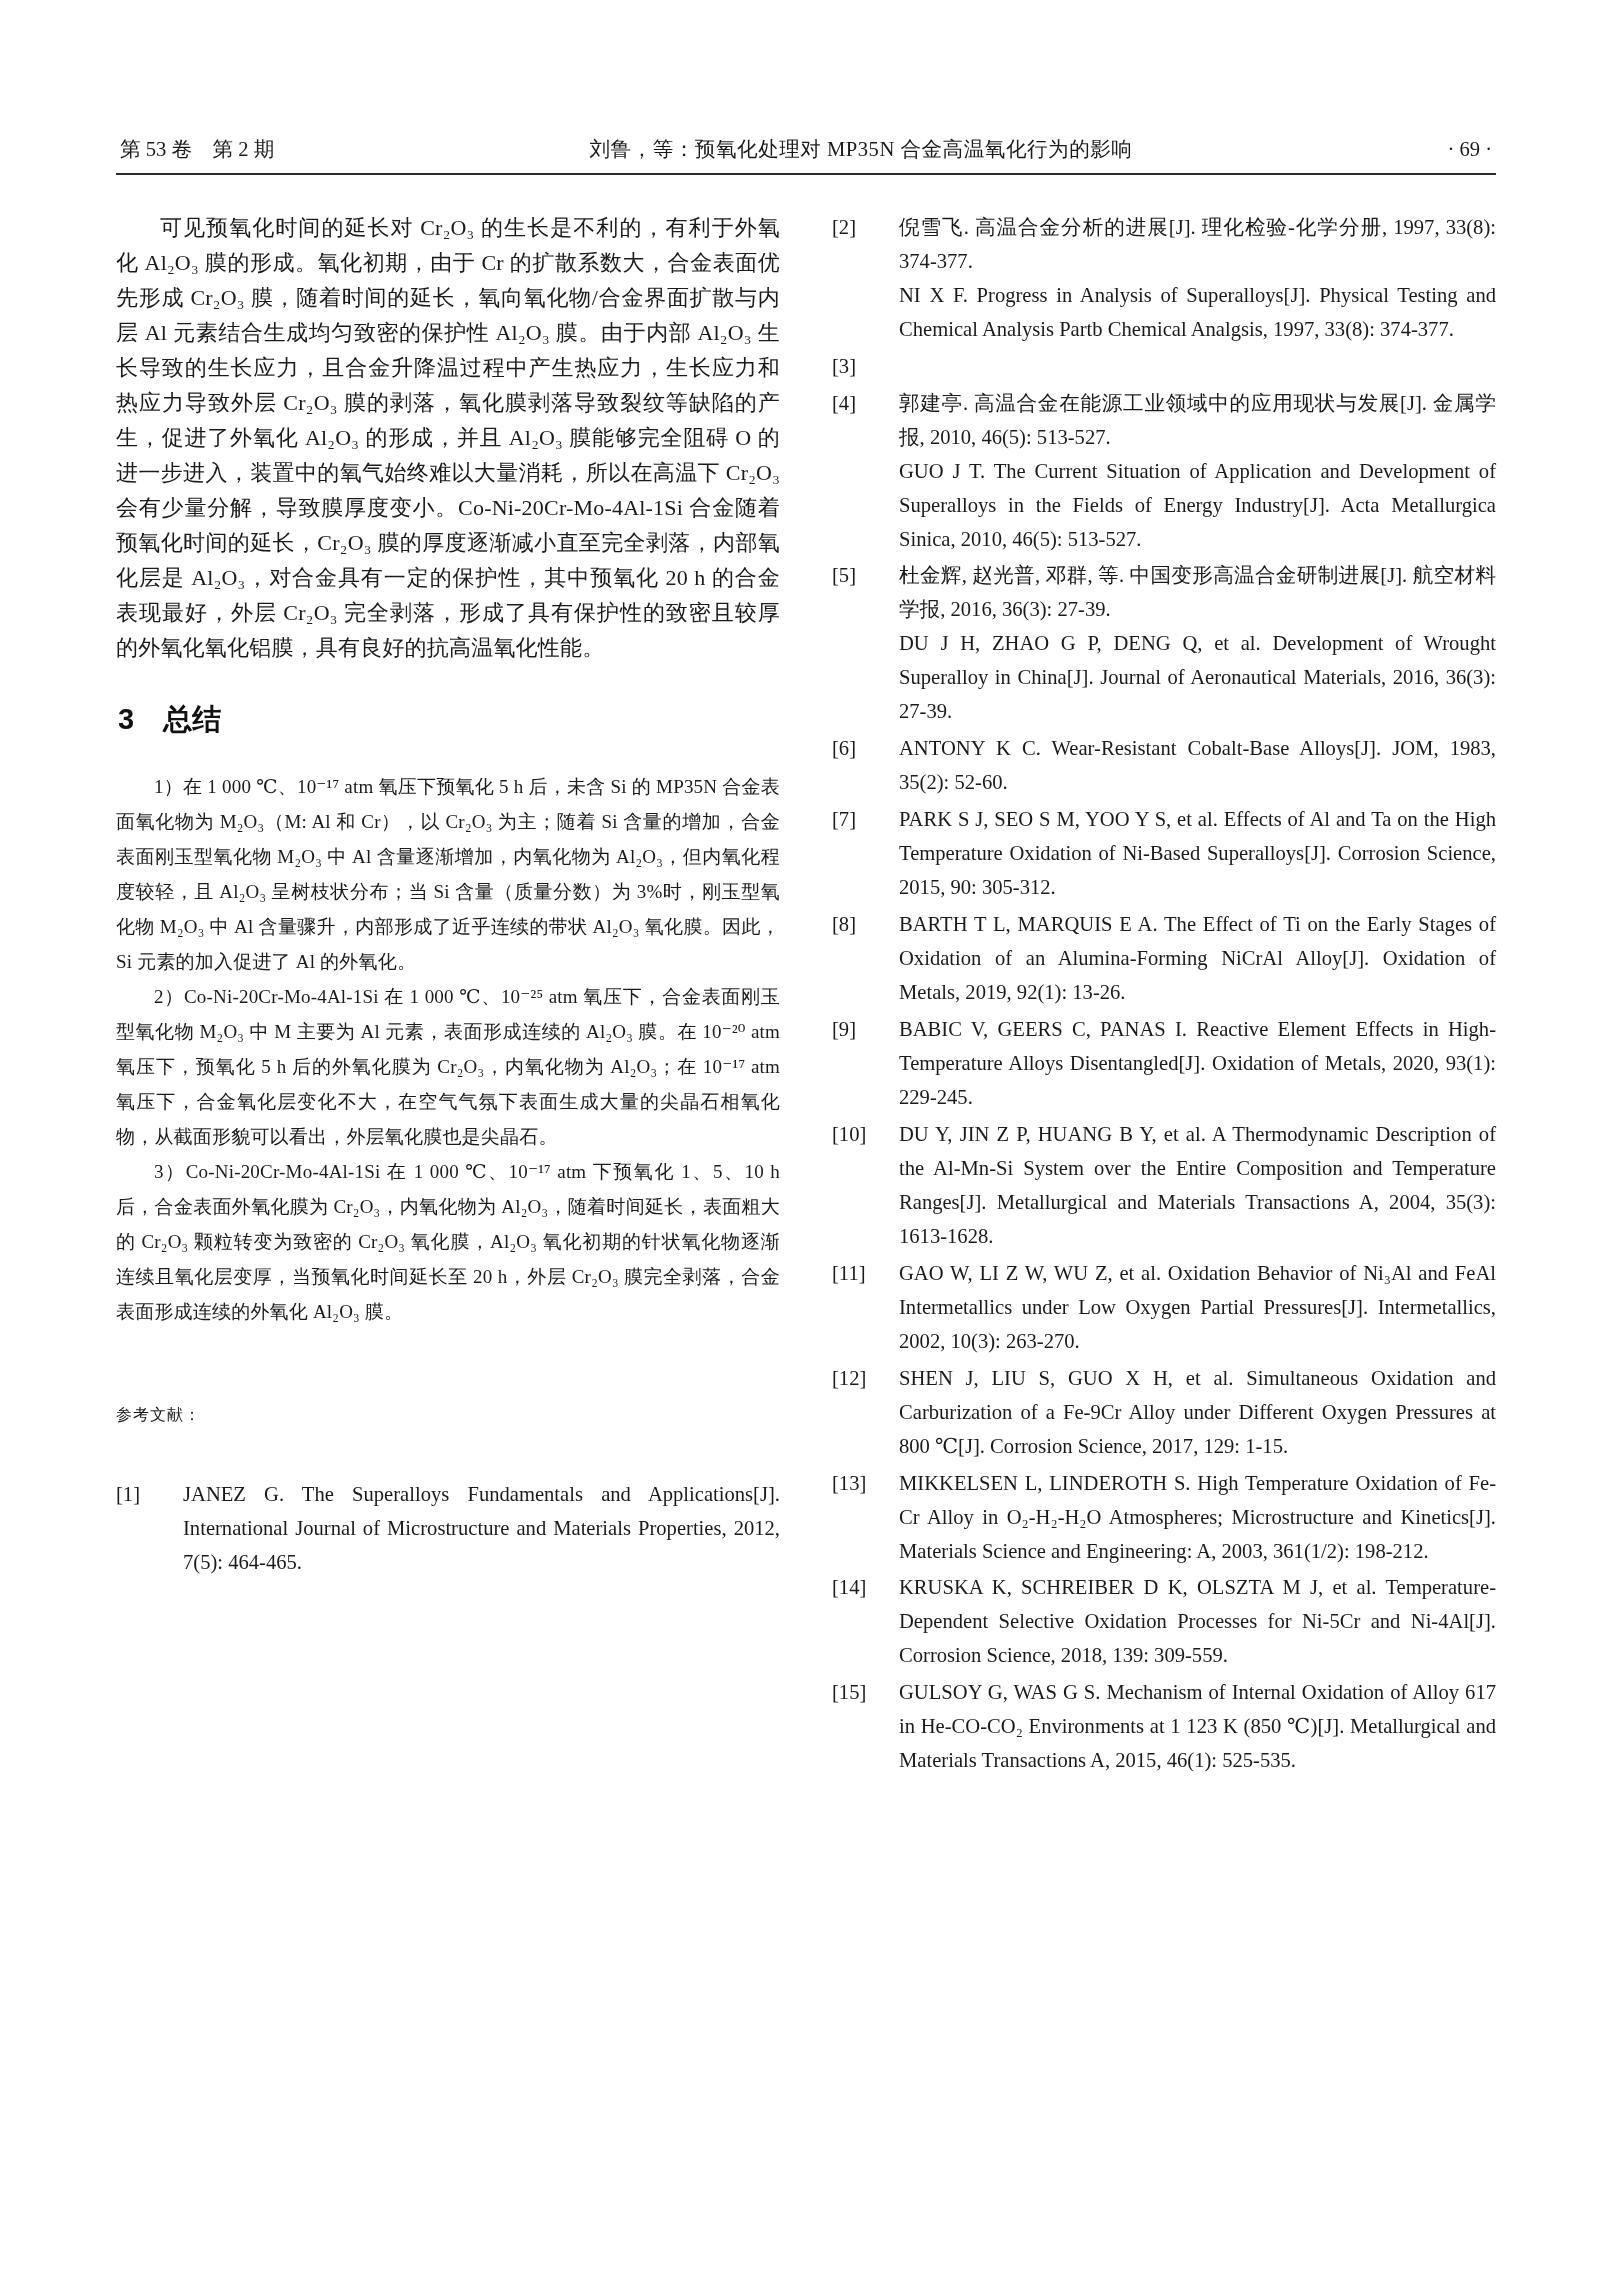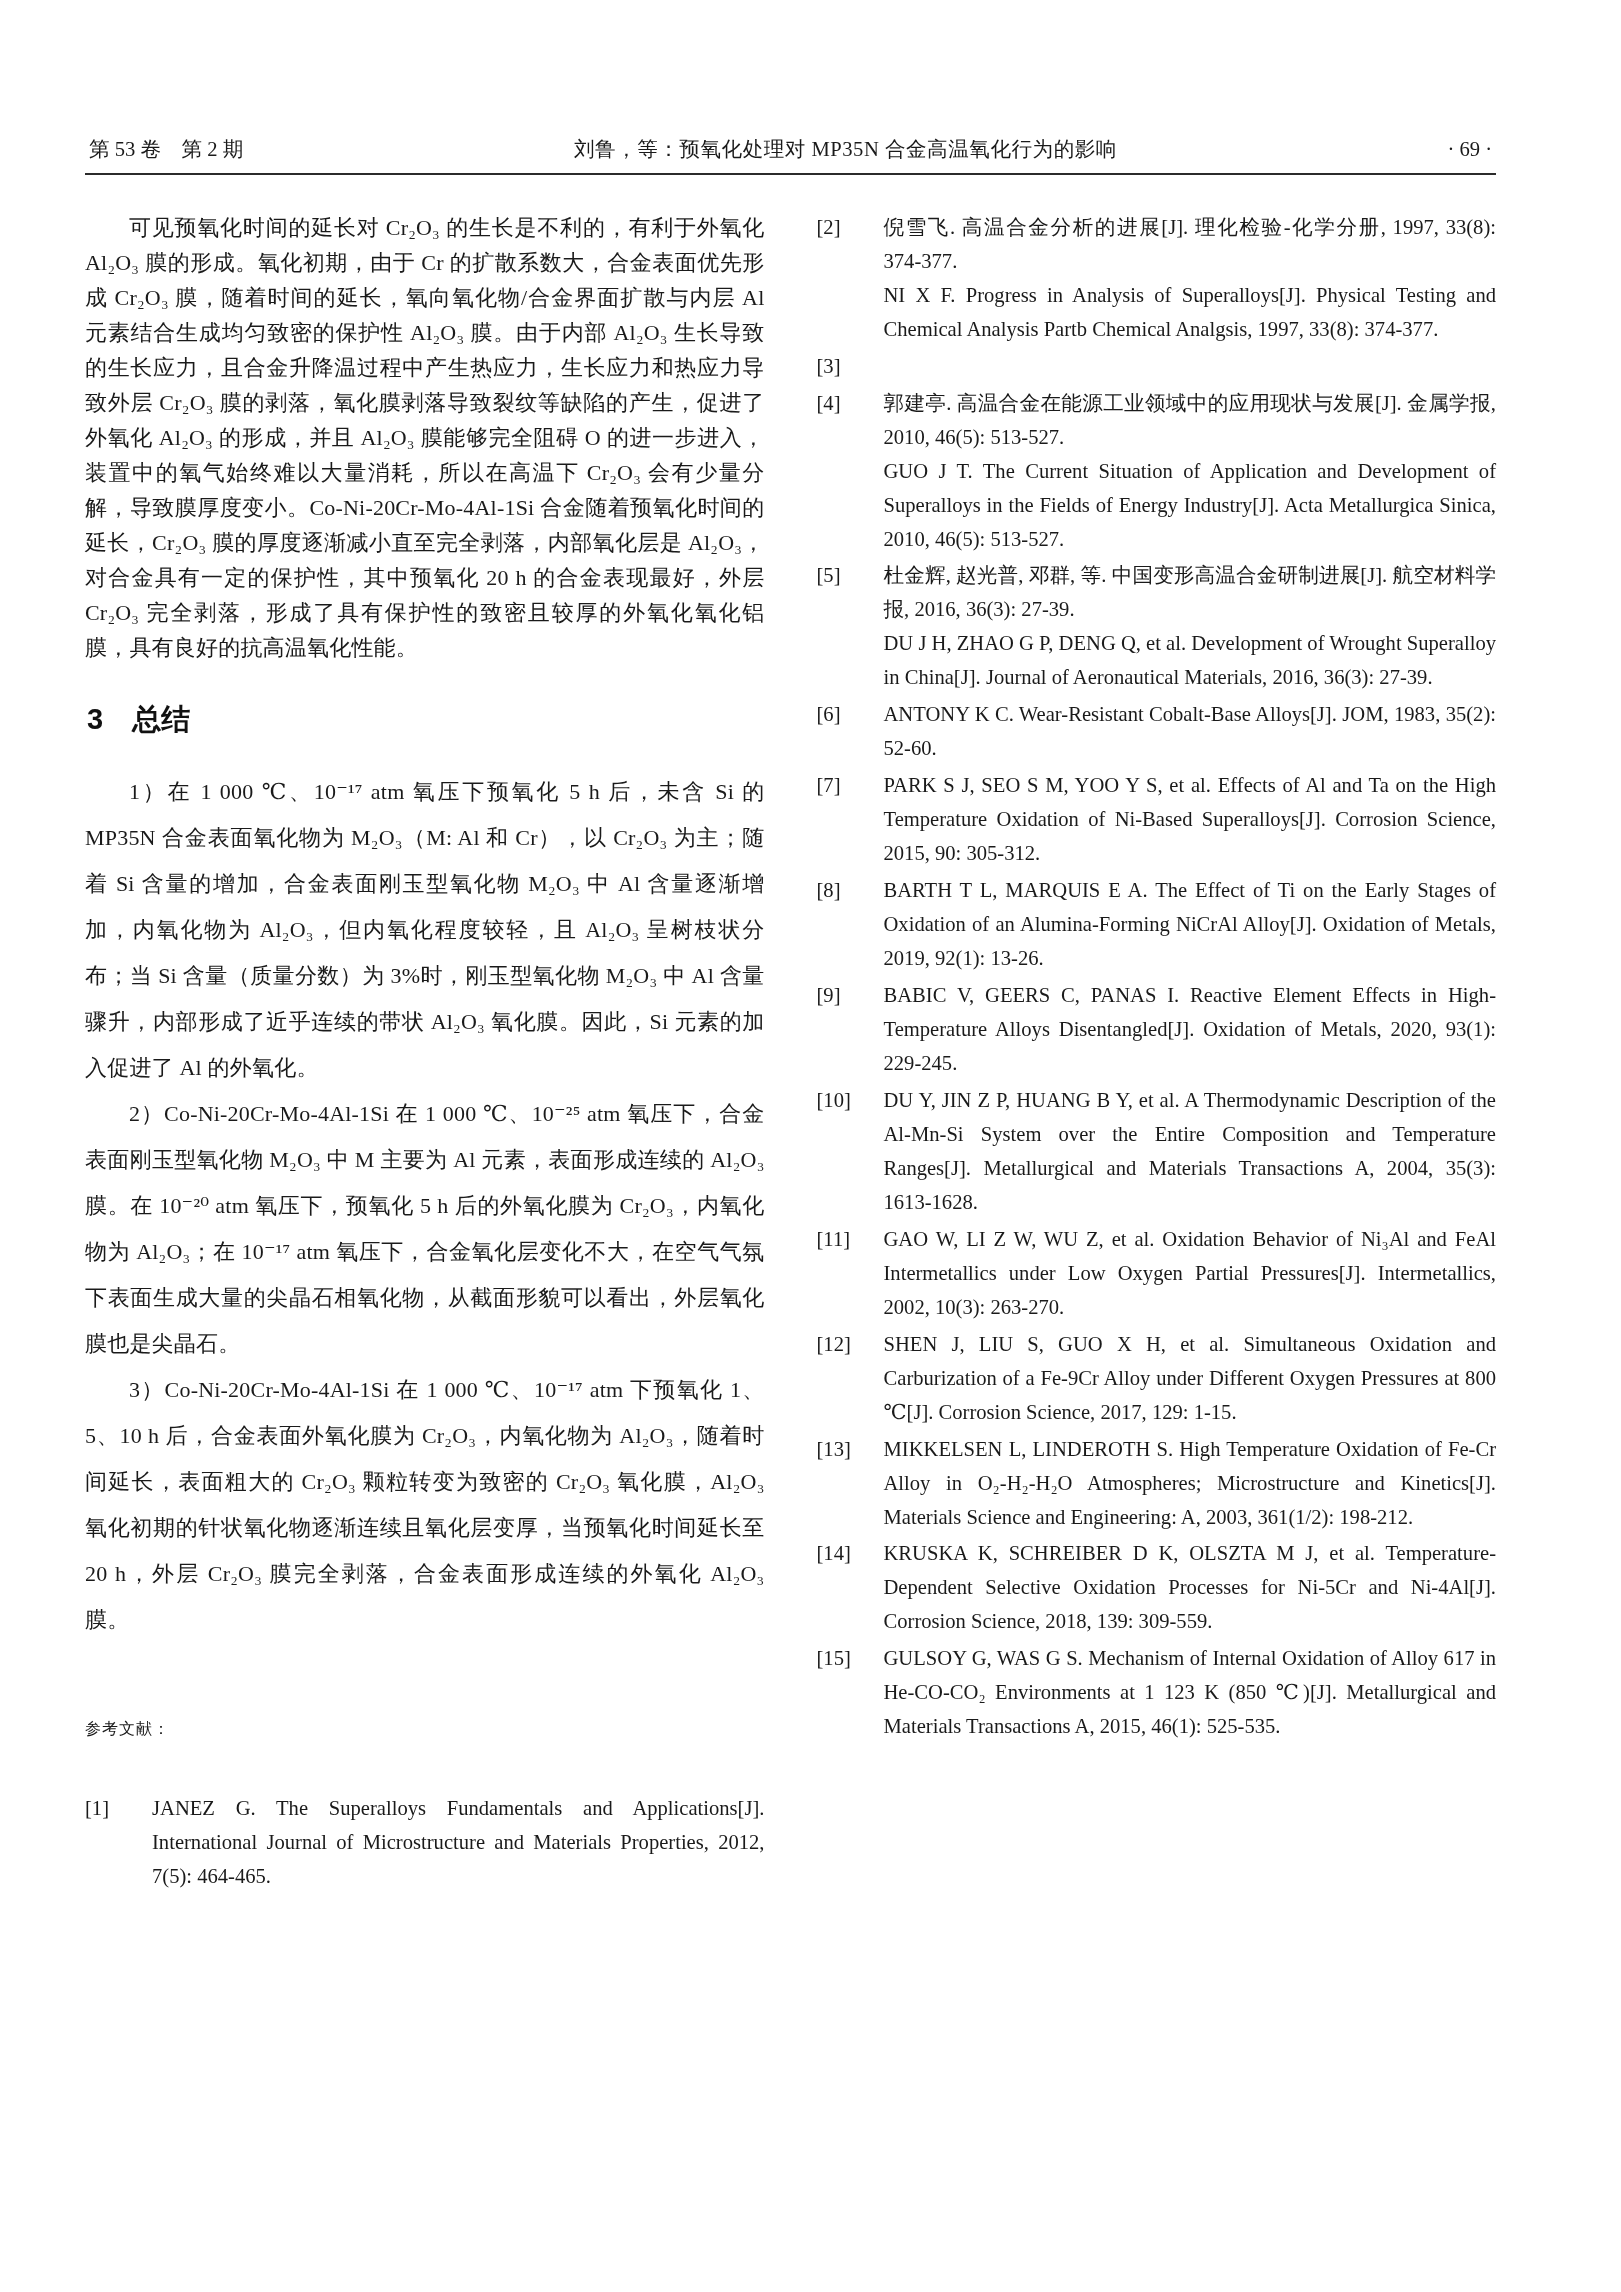--- a/index.html
+++ b/index.html
@@ -3,21 +3,21 @@
 <meta charset="utf-8">
 <style>
   * { margin: 0; padding: 0; box-sizing: border-box; }
   html, body { background: #ffffff; }
   body { font-family: "Liberation Serif", "DejaVu Serif", serif; color: #1a1a1a; }
 
   .page {
     width: 1621px;
     height: 2293px;
     background: #ffffff;
-    padding: 135px 125px 59px 85px;
+    padding: 135px 125px 59px 116px;
     position: relative;
     overflow: hidden;
   }
 
   .page-header {
     display: flex;
     justify-content: space-between;
     align-items: baseline;
     font-size: 20.6px;
     padding: 0 3.9px 9.8px 3.9px;
@@ -45,22 +45,22 @@
     gap: 29px;
     align-items: baseline;
     font-family: "Liberation Sans", "DejaVu Sans", sans-serif;
     font-weight: bold;
     font-size: 29px;
     margin: 35px 0 29px 2px;
     color: #111;
   }
 
   .conclusion {
-    font-size: 22px;
-    line-height: 46px;
+    font-size: 19px;
+    line-height: 35px;
     text-align: justify;
     text-indent: 2em;
     letter-spacing: 0.2px;
   }
 
   .refs-heading {
     font-family: "Liberation Sans", "DejaVu Sans", sans-serif;
     font-weight: normal;
     font-size: 16px;
     margin-top: 76px;

